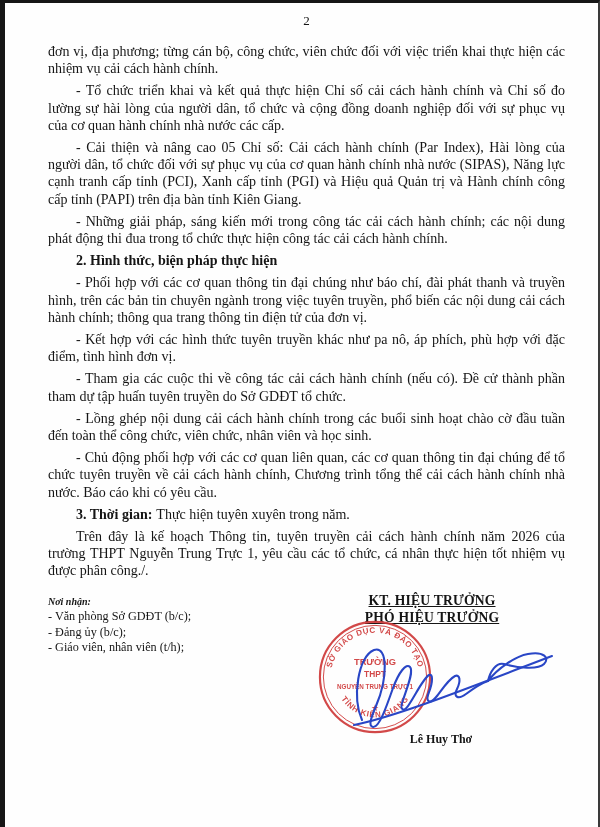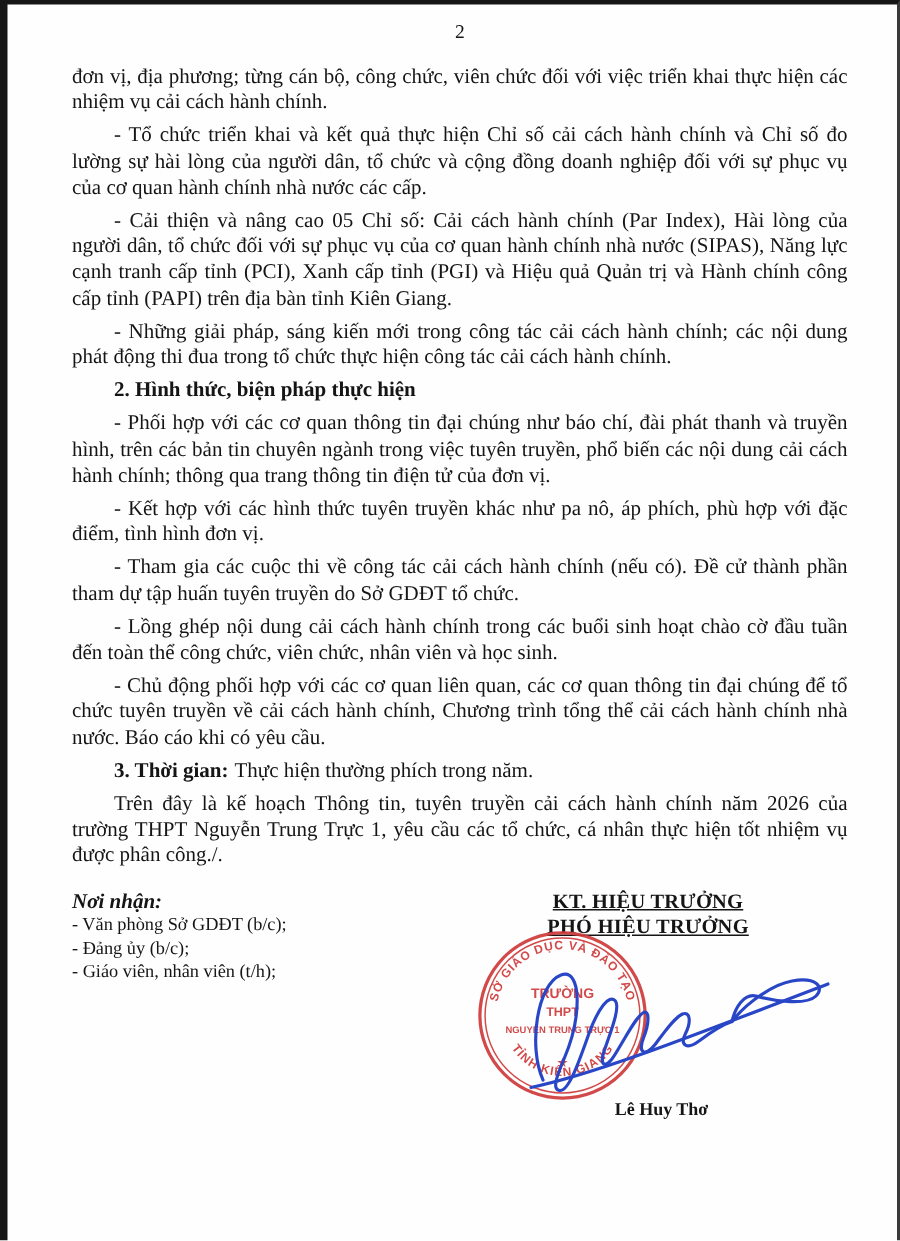--- a/index.html
+++ b/index.html
@@ -37,21 +37,21 @@
   .para b{margin-right:4px;}
   .footer{
     position:relative;
     margin-top:12px;
     height:175px;
   }
   .recipients{
     position:absolute;left:0;top:2px;
     font-size:12.2px;line-height:15.4px;
   }
-  .recipients-label{font-weight:bold;font-style:italic;font-size:14px;}
+  .recipients-label{font-weight:bold;font-style:italic;font-size:10px;}
   .sign-title{
     position:absolute;left:278px;width:212px;
     text-align:center;font-weight:bold;font-size:13.6px;line-height:17px;
     letter-spacing:.2px;
     text-decoration:underline;
   }
   .sign-title.l1{top:0;}
   .sign-title.l2{top:17px;}
   .stamp{
     position:absolute;left:268px;top:26px;
@@ -82,21 +82,21 @@
     <p class="para indent">- Những giải pháp, sáng kiến mới trong công tác cải cách hành chính; các nội dung phát động thi đua trong tổ chức thực hiện công tác cải cách hành chính.</p>
 
     <p class="para indent h-bold">2. Hình thức, biện pháp thực hiện</p>
 
     <p class="para indent">- Phối hợp với các cơ quan thông tin đại chúng như báo chí, đài phát thanh và truyền hình, trên các bản tin chuyên ngành trong việc tuyên truyền, phổ biến các nội dung cải cách hành chính; thông qua trang thông tin điện tử của đơn vị.</p>
     <p class="para indent">- Kết hợp với các hình thức tuyên truyền khác như pa nô, áp phích, phù hợp với đặc điểm, tình hình đơn vị.</p>
     <p class="para indent">- Tham gia các cuộc thi về công tác cải cách hành chính (nếu có). Đề cử thành phần tham dự tập huấn tuyên truyền do Sở GDĐT tổ chức.</p>
     <p class="para indent">- Lồng ghép nội dung cải cách hành chính trong các buổi sinh hoạt chào cờ đầu tuần đến toàn thể công chức, viên chức, nhân viên và học sinh.</p>
     <p class="para indent">- Chủ động phối hợp với các cơ quan liên quan, các cơ quan thông tin đại chúng để tổ chức tuyên truyền về cải cách hành chính, Chương trình tổng thể cải cách hành chính nhà nước. Báo cáo khi có yêu cầu.</p>
 
-    <p class="para indent"><b>3. Thời gian:</b><span>Thực hiện thường phích trong năm.</span></p>
+    <p class="para indent"><b>3. Thời gian:</b><span>Thực hiện tuyên xuyên trong năm.</span></p>
 
     <p class="para indent">Trên đây là kế hoạch Thông tin, tuyên truyền cải cách hành chính năm 2026 của trường THPT Nguyễn Trung Trực 1, yêu cầu các tổ chức, cá nhân thực hiện tốt nhiệm vụ được phân công./.</p>
 
     <div class="footer">
 
       <div class="recipients">
         <div class="recipients-label">Nơi nhận:</div>
         <div>- Văn phòng Sở GDĐT (b/c);</div>
         <div>- Đảng ủy (b/c);</div>
         <div>- Giáo viên, nhân viên (t/h);</div>

